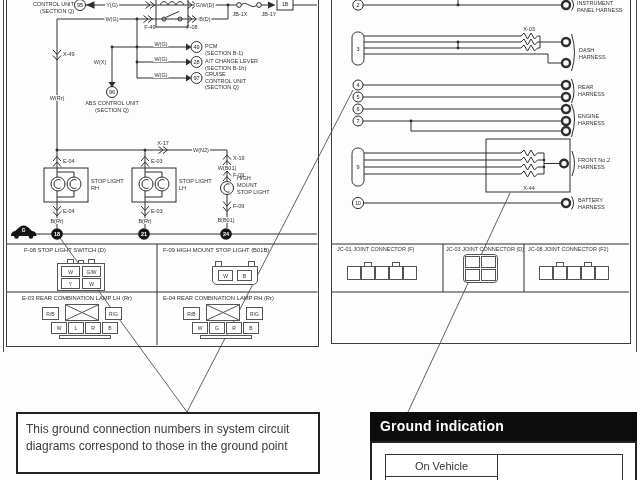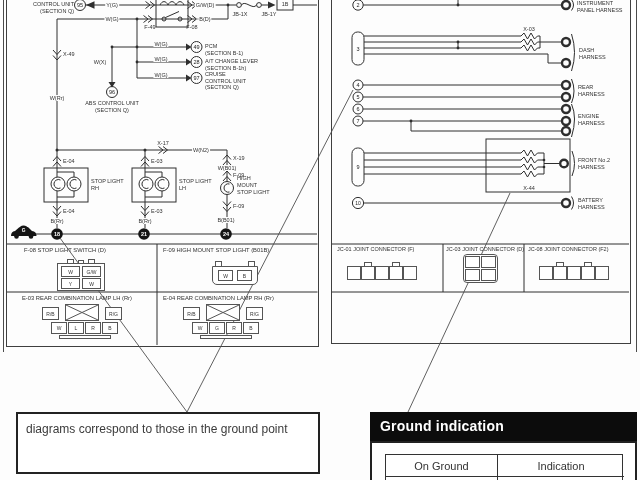--- a/index.html
+++ b/index.html
@@ -313,30 +313,30 @@
     <div class="pin" style="left:0px;top:4px;width:14px;height:14px;"></div>
     <div class="pin" style="left:14px;top:4px;width:14px;height:14px;"></div>
     <div class="pin" style="left:28px;top:4px;width:14px;height:14px;"></div>
     <div class="pin" style="left:42px;top:4px;width:14px;height:14px;"></div>
     <div class="pin" style="left:56px;top:4px;width:14px;height:14px;"></div>
   </div>
 
   <div class="callout" style="left:16px;top:412px;width:304px;">
     <div class="co-body" style="width:304px;height:62px;">
       <div class="co-text">
+        <div>This ground connection numbers in system circuit</div>
         <div>diagrams correspond to those in the ground point</div>
 
       </div>
     </div>
   </div>
 
   <div class="callout" style="left:370px;top:412px;width:267px;">
     <div class="co-head">Ground indication</div>
     <div class="co-body" style="width:267px;height:62px;position:relative;">
       <div class="gtable" style="left:13px;top:11px;width:238px;height:60px;">
-        <div class="gcell" style="left:0;top:0;width:112px;height:22px;border-right:1.2px solid #333;border-bottom:1.2px solid #333;">On Ground</div>
-        <div class="gcell" style="left:112px;top:0;width:126px;height:22px;border-bottom:1.2px solid #333;">Indication</div>
+        <div class="gcell" style="left:0;top:0;width:112px;height:22px;border-right:1.2px solid #333;border-bottom:1.2px solid #333;">On Vehicle</div>
         <div class="gcell" style="left:0;top:22px;width:112px;height:38px;border-right:1.2px solid #333;"></div>
       </div>
     </div>
   </div>
 
 </div>
 
 </body></html>

